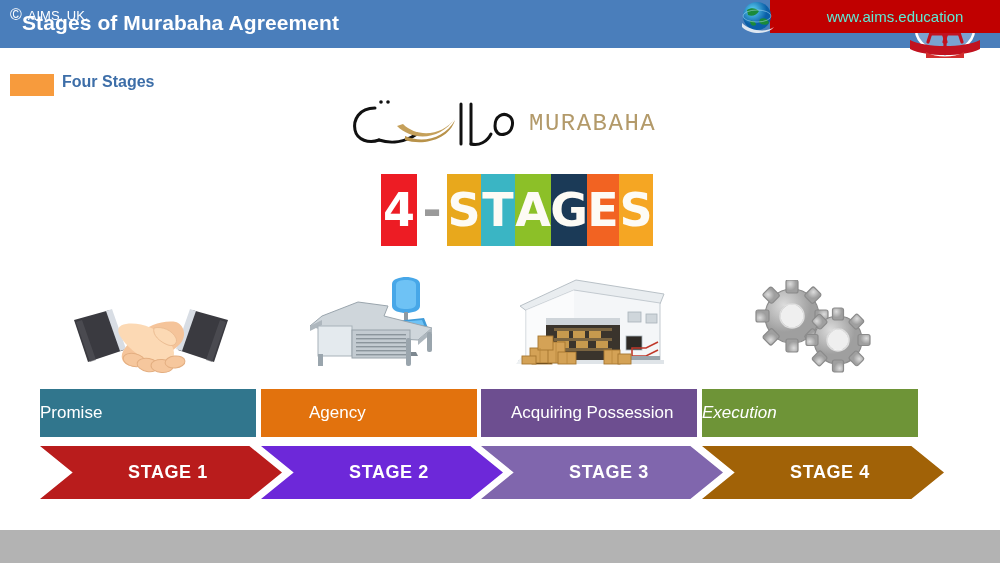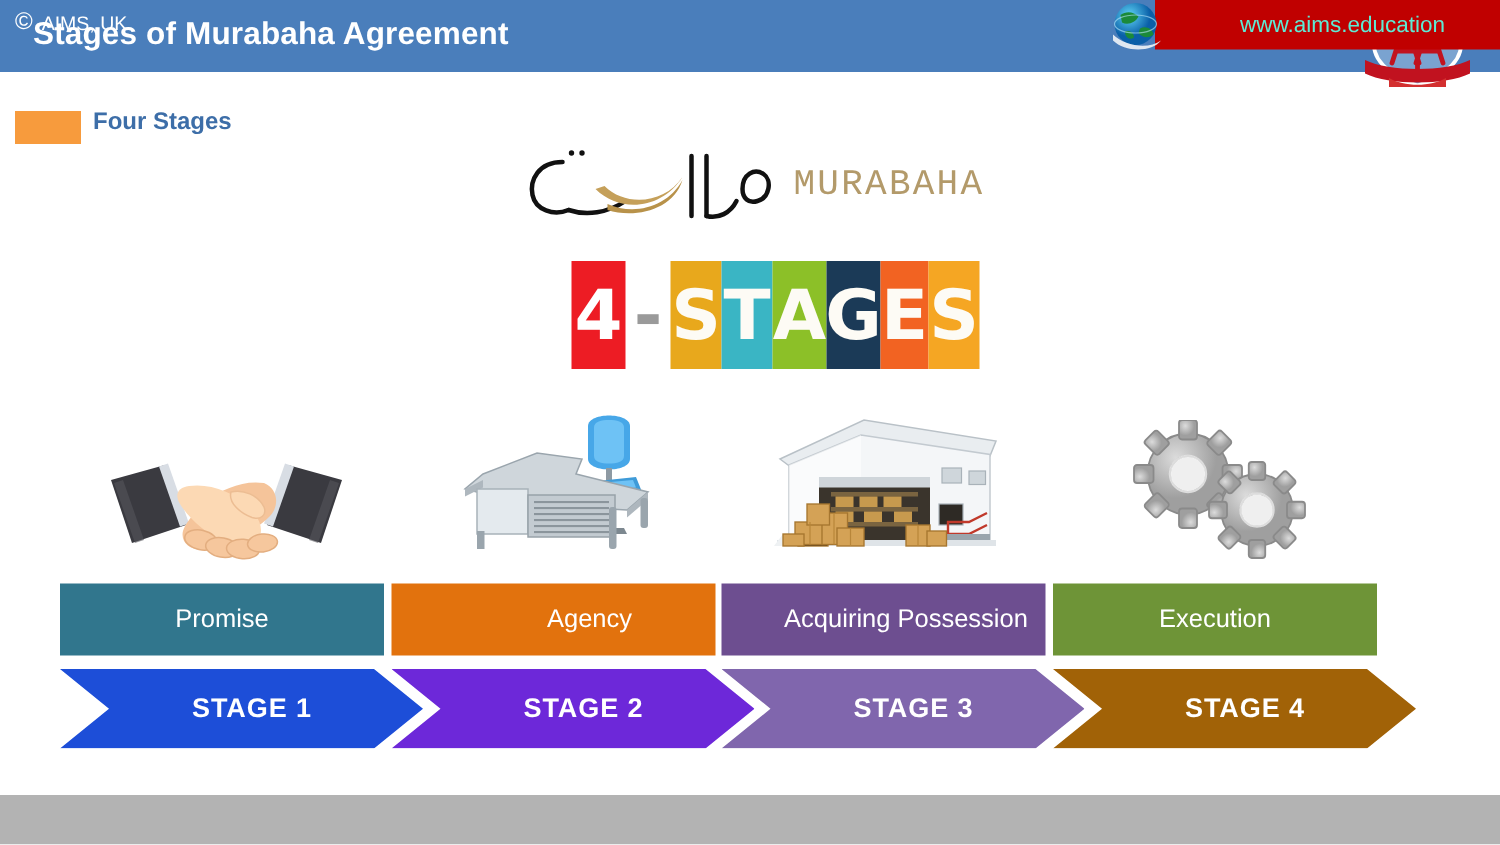--- a/index.html
+++ b/index.html
@@ -105,28 +105,27 @@
   #icon-warehouse { left: 508px; top: 276px; width: 166px; }
   #icon-gears     { left: 748px; top: 280px; width: 136px; }
 
   
   .label-bar {
     position: absolute;
     top: 389px;
     height: 48px;
     display: flex;
     align-items: center;
-    justify-content: center;
     color: #ffffff;
     font-size: 17px;
   }
   #label-bar-0 { left: 40px;  width: 216px; background: #31768d; }
   #label-bar-1 { left: 261px; width: 216px; background: #e2720d; padding-left: 48px; }
   #label-bar-2 { left: 481px; width: 216px; background: #6d4e90; }
-  #label-bar-3 { left: 702px; width: 216px; background: #6e9437; }
+  #label-bar-3 { left: 702px; width: 216px; background: #6e9437; font-style: italic; }
 
   
   .stage-arrow {
     position: absolute;
     top: 446px;
     height: 53px;
     display: flex;
     align-items: center;
     justify-content: center;
     color: #ffffff;
@@ -417,21 +416,21 @@
 <div class="label-bar" id="label-bar-1" style="background: rgb(226, 114, 13);">
   <span>Agency</span>
 </div>
 <div class="label-bar" id="label-bar-2" style="background: rgb(109, 78, 144); padding-left: 30px;">
   <span>Acquiring Possession</span>
 </div>
 <div class="label-bar" id="label-bar-3" style="background: rgb(110, 148, 55);">
   <span>Execution</span>
 </div>
 
-<div class="stage-arrow" id="stage-arrow-0" style="background: #1d4ed8;">
+<div class="stage-arrow" id="stage-arrow-0" style="background: #b91c1c;">
   <span class="arrow-label">STAGE 1</span>
 </div>
 <div class="stage-arrow" id="stage-arrow-1" style="background: #6d28d9;">
   <span class="arrow-label">STAGE 2</span>
 </div>
 <div class="stage-arrow" id="stage-arrow-2" style="background: rgb(128, 102, 173);">
   <span class="arrow-label">STAGE 3</span>
 </div>
 <div class="stage-arrow" id="stage-arrow-3" style="background: #a16207;">
   <span class="arrow-label">STAGE 4</span>

